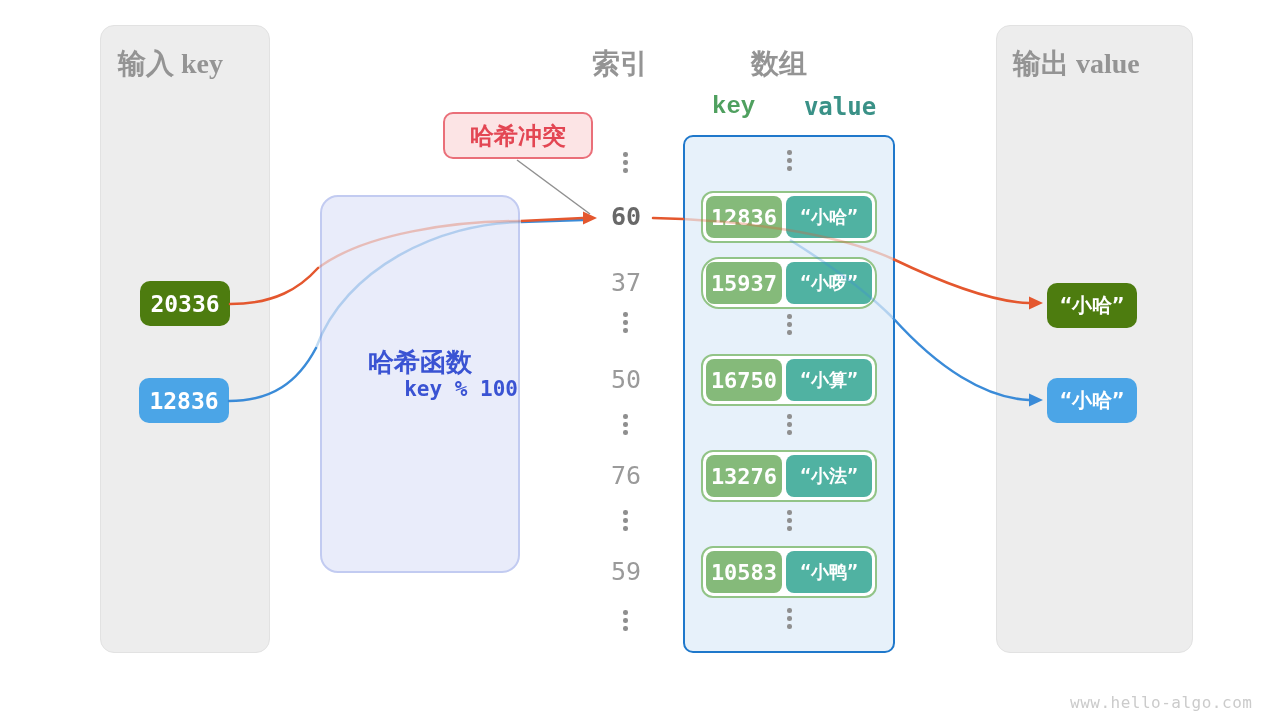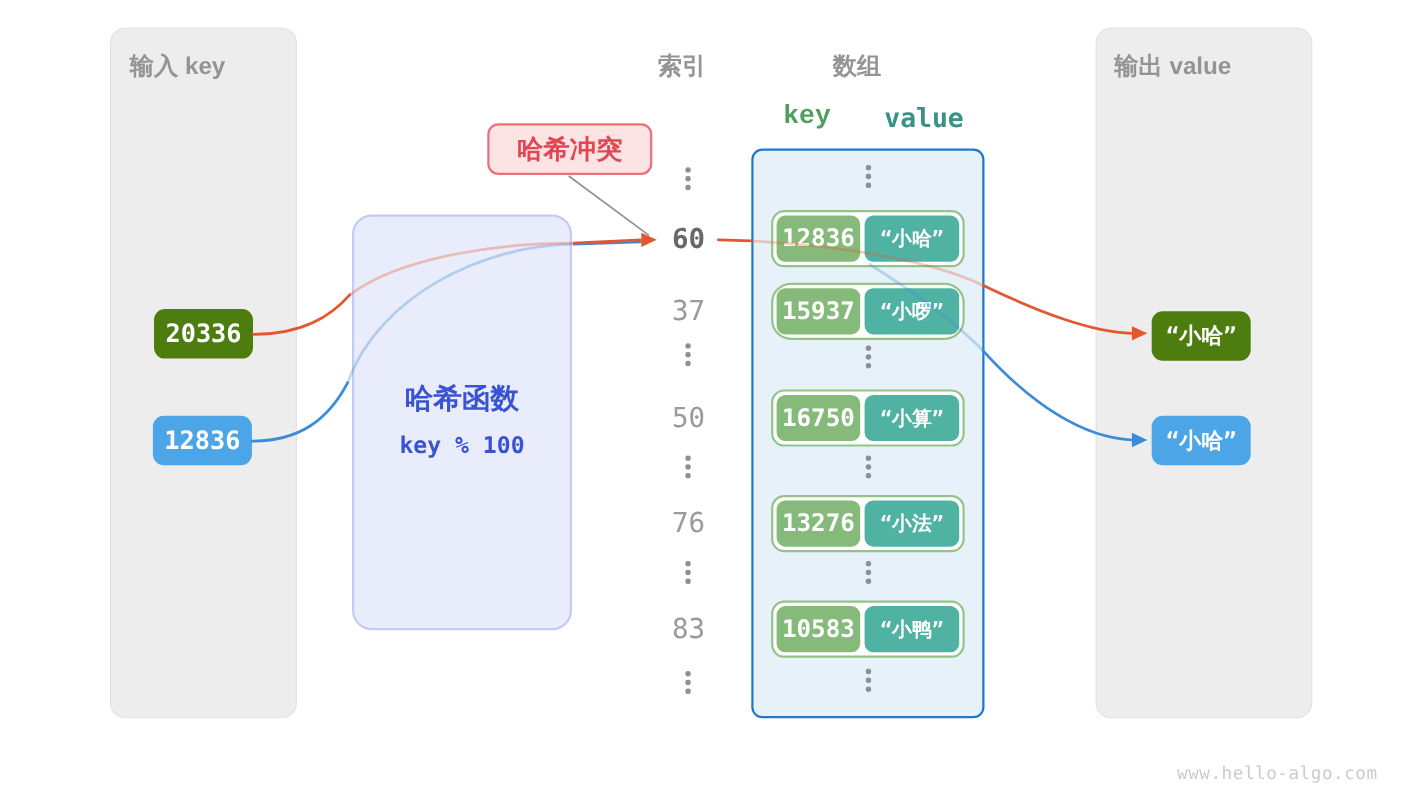--- a/index.html
+++ b/index.html
@@ -4,22 +4,22 @@
 <style>
   html,body{margin:0;padding:0;background:#ffffff;}
   #canvas{
     position:relative;width:1280px;height:720px;background:#ffffff;overflow:hidden;
     font-family:"Liberation Sans","DejaVu Sans",sans-serif;
   }
   .abs{position:absolute;box-sizing:border-box;}
   
   .panel{background:#ededed;border:1px solid #e2e2e2;border-radius:14px;}
   .panel-title{
-    font-family:Liberation Sans, sans-serif;
-    font-weight:700;font-size:22px;color:#949494;white-space:nowrap;
+    font-family:Liberation Serif, serif;
+    font-weight:700;font-size:28px;color:#949494;white-space:nowrap;
   }
   
   .chip{
     width:90px;height:45px;border-radius:10px;color:#ffffff;
     display:flex;align-items:center;justify-content:center;
   }
   .chip.num{font-family:"DejaVu Sans Mono",monospace;font-weight:700;font-size:23px;}
   .chip.word{font-family:"DejaVu Sans Mono","Liberation Sans",sans-serif;font-weight:700;font-size:20px;}
   .orange{background:#4d7c0f;}
   .blue{background:#4ba5e7;}
@@ -72,21 +72,21 @@
 
 <div id="canvas">
 
   <div class="abs panel" style="left:100px;top:25px;width:170px;height:628px;"></div>
   <div class="abs panel-title" style="left:118px;top:45px;">输入 key</div>
   <div class="abs chip num orange" style="left:140px;top:281px;">20336</div>
   <div class="abs chip num blue" style="left:139px;top:378px;">12836</div>
 
   <div class="abs hashbox" style="left:320px;top:195px;width:200px;height:378px;">
     <div class="abs hash-title" style="left:0;top:148px;">哈希函数</div>
-    <div class="abs hash-formula" style="left:0;top:196px;">key % 100</div>
+    <div class="abs hash-formula" style="left:0;top:180px;text-align:right;">key % 100</div>
   </div>
 
   <div class="abs badge" style="left:443px;top:112px;width:150px;height:47px;">哈希冲突</div>
 
   <div class="abs panel-title" style="left:570px;top:45px;width:100px;text-align:center;">索引</div>
   <div class="abs panel-title" style="left:729px;top:45px;width:100px;text-align:center;">数组</div>
   <div class="abs kv-header kv-key" style="left:712px;top:93px;width:60px;text-align:left;font-family:Liberation Mono, monospace;">key</div>
   <div class="abs kv-header kv-val" style="left:795px;top:93px;width:90px;text-align:center;">value</div>
 
   <div class="abs dots" style="left:623px;top:152px;">
@@ -106,21 +106,21 @@
       <i></i>
       <i></i>
       <i></i>
     </div>
   <div class="abs idx" style="left:596px;top:461px;">76</div>
   <div class="abs dots" style="left:623px;top:510px;">
       <i></i>
       <i></i>
       <i></i>
     </div>
-  <div class="abs idx" style="left:596px;top:557px;">83</div>
+  <div class="abs idx" style="left:596px;top:557px;">59</div>
   <div class="abs dots" style="left:623px;top:610px;">
       <i></i>
       <i></i>
       <i></i>
     </div>
 
   <div class="abs array-box" style="left:683px;top:135px;width:212px;height:518px;"></div>
 
   <div class="abs dots" style="left:787px;top:150px;">
       <i></i>

